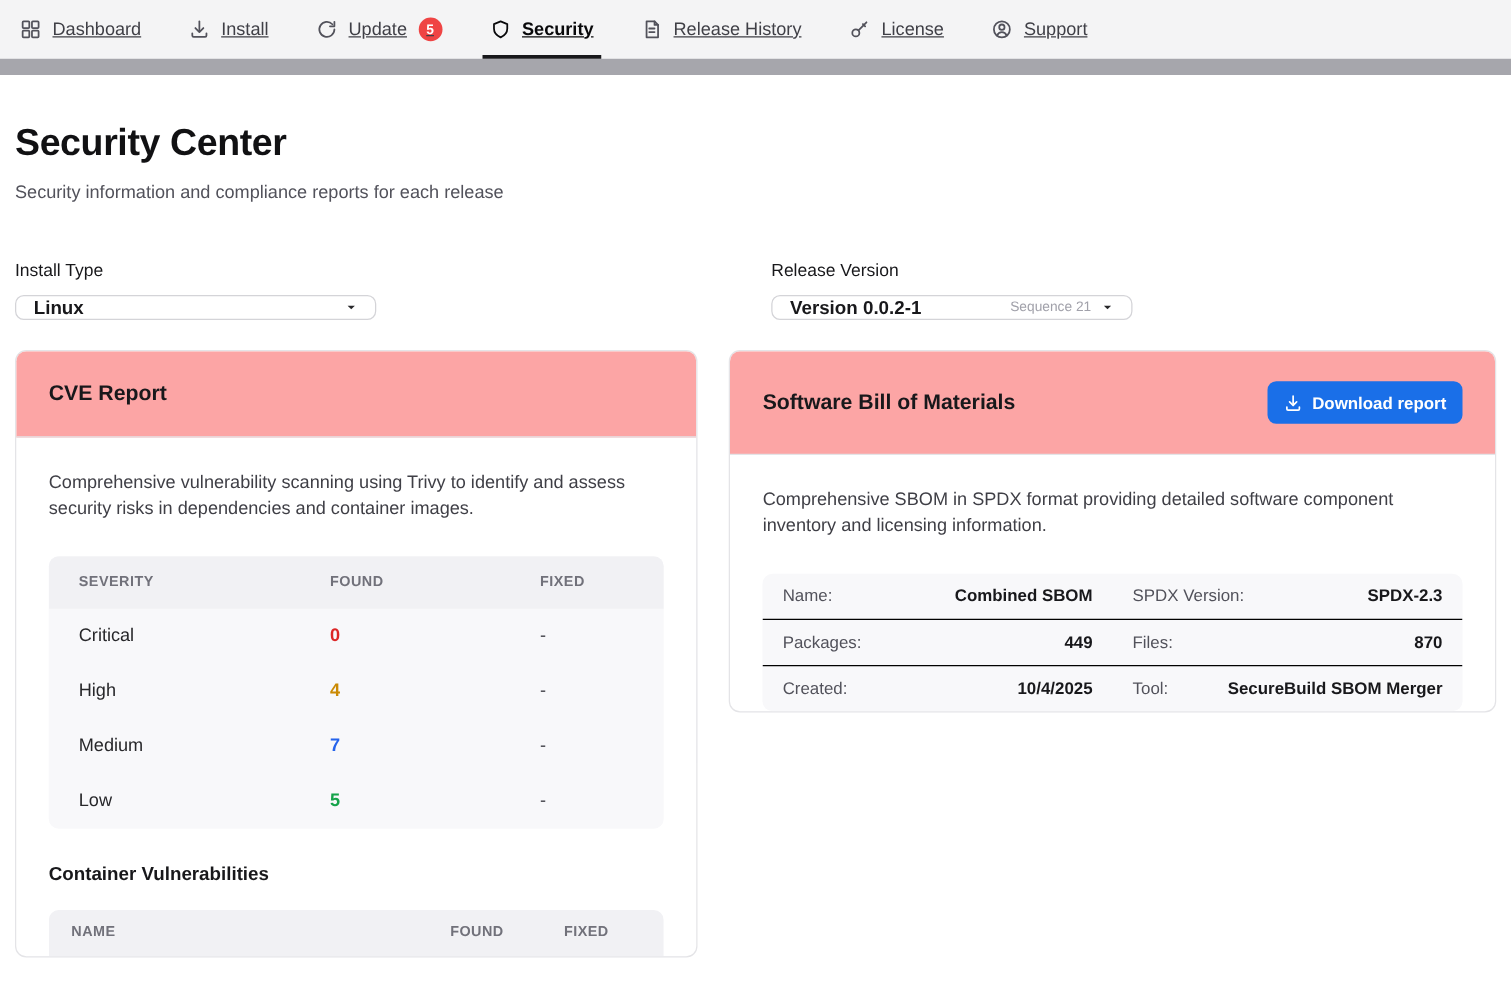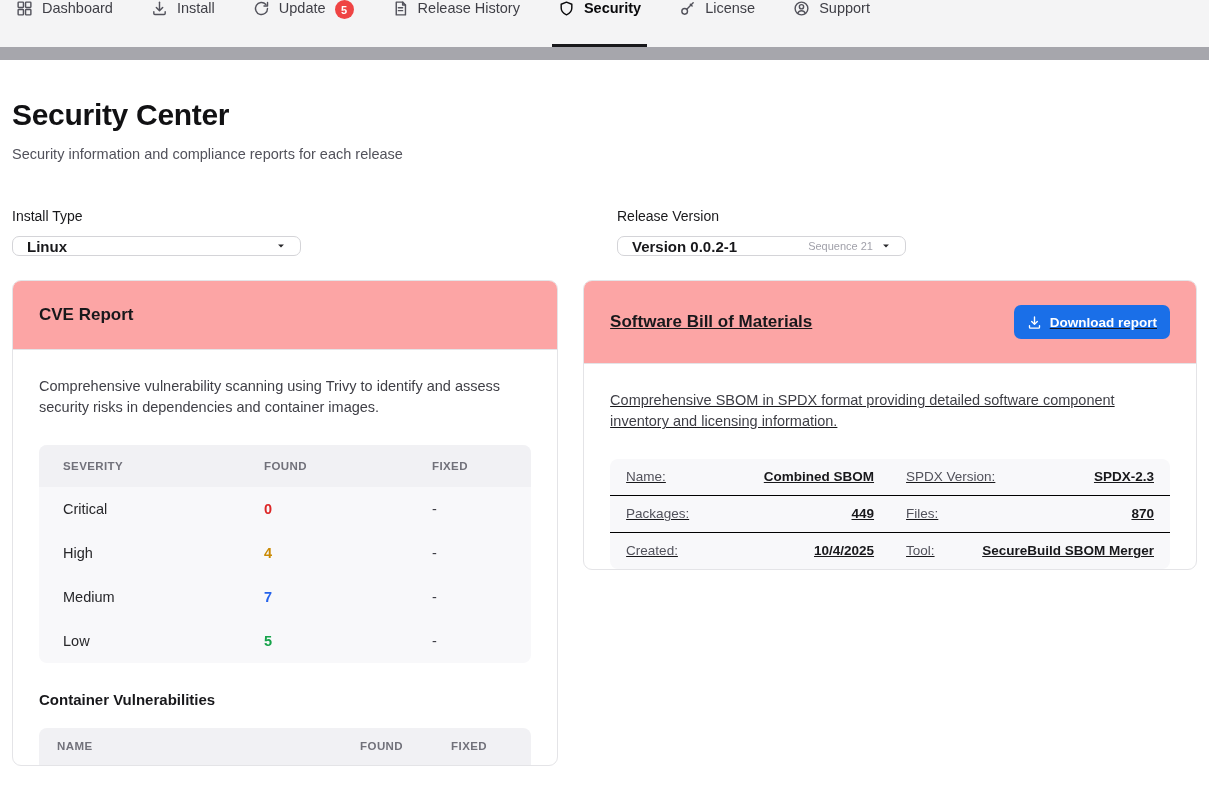--- a/index.html
+++ b/index.html
@@ -14,26 +14,28 @@
   .topnav {
     height: 47px;
     background: #f4f4f5;
     display: flex;
     align-items: stretch;
     padding: 0 16px;
     gap: 38px;
   }
   .nav-item {
     display: flex;
+    align-items: center;
     gap: 9px;
     font-size: 14.5px;
     color: #3f3f46;
     position: relative;
     cursor: pointer;
     white-space: nowrap;
+    text-decoration: underline;
   }
   .nav-item .icon { width: 17px; height: 17px; display: inline-flex; color: #52525b; }
   .nav-item .icon svg { width: 100%; height: 100%; }
   .nav-item.active { color: #09090b; font-weight: 600; }
   .nav-item.active .icon { color: #09090b; }
   .nav-item.active::after {
     content: "";
     position: absolute;
     left: -6px; right: -6px; bottom: 0;
     height: 3px;
@@ -84,21 +86,21 @@
 
   
   .cards { display: flex; gap: 25px; margin-top: 24px; align-items: flex-start; }
   .card {
     border: 1px solid #e4e4e7;
     border-radius: 9px;
     background: #fff;
     overflow: hidden;
   }
   .card-left { width: 580px; }
-  .card-right { width: 652px; text-decoration: underline; }
+  .card-right { width: 652px; }
   .card-header {
     background: #fca5a5;
     border-bottom: 1px solid #e4e4e7;
     padding: 24px 26px;
     display: flex;
     align-items: center;
     justify-content: space-between;
     min-height: 69px;
   }
   .card-title { font-size: 17px; font-weight: 700; color: #18181b; }
@@ -213,38 +215,38 @@
     <span class="icon">
       <svg viewBox="0 0 24 24" fill="none" stroke="currentColor" stroke-width="2" stroke-linecap="round" stroke-linejoin="round">
           <path d="M20.5 12a8.5 8.5 0 1 1-2.3-5.8"></path>
           <path d="M20.5 3.5v5h-5"></path>
         </svg>
     </span>
     <span>Update</span>
     <span class="nav-badge">5</span>
   </div>
 
+  <div class="nav-item active">
+    <span class="icon">
+      <svg viewBox="0 0 24 24" fill="none" stroke="currentColor" stroke-width="2" stroke-linecap="round" stroke-linejoin="round">
+          <path d="M12 3l7.5 3v5.2c0 4.9-3.4 7.9-7.5 9.8-4.1-1.9-7.5-4.9-7.5-9.8V6L12 3z"></path>
+        </svg>
+    </span>
+    <span>Security</span>
+  </div>
+
   <div class="nav-item">
     <span class="icon">
       <svg viewBox="0 0 24 24" fill="none" stroke="currentColor" stroke-width="2" stroke-linecap="round" stroke-linejoin="round">
           <path d="M6 3h9l4 4v14H6z"></path>
           <path d="M15 3v4h4"></path>
           <path d="M9 11h6M9 15h6"></path>
         </svg>
     </span>
     <span>Release History</span>
-  </div>
-
-  <div class="nav-item active">
-    <span class="icon">
-      <svg viewBox="0 0 24 24" fill="none" stroke="currentColor" stroke-width="2" stroke-linecap="round" stroke-linejoin="round">
-          <path d="M12 3l7.5 3v5.2c0 4.9-3.4 7.9-7.5 9.8-4.1-1.9-7.5-4.9-7.5-9.8V6L12 3z"></path>
-        </svg>
-    </span>
-    <span>Security</span>
   </div>
 
   <div class="nav-item">
     <span class="icon">
       <svg viewBox="0 0 24 24" fill="none" stroke="currentColor" stroke-width="2" stroke-linecap="round" stroke-linejoin="round">
           <circle cx="8" cy="16" r="4"></circle>
           <path d="M11 13l9-9"></path>
           <path d="M16 6l2.5 2.5"></path>
         </svg>
     </span>

